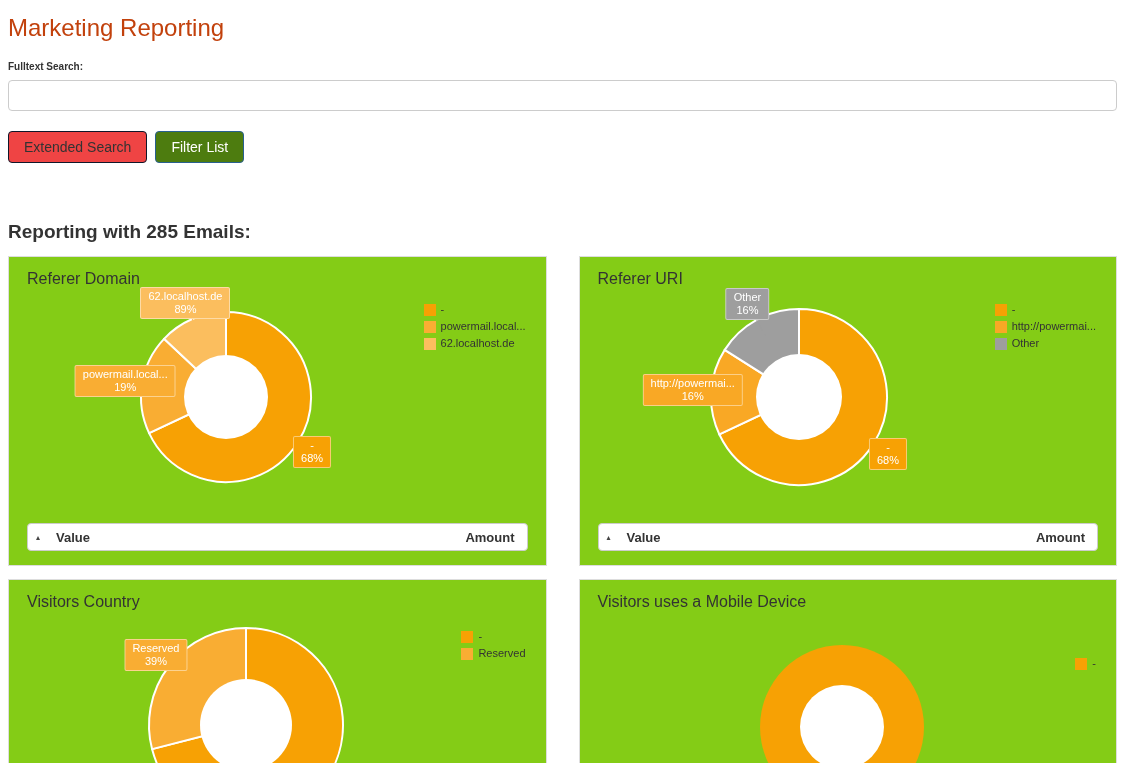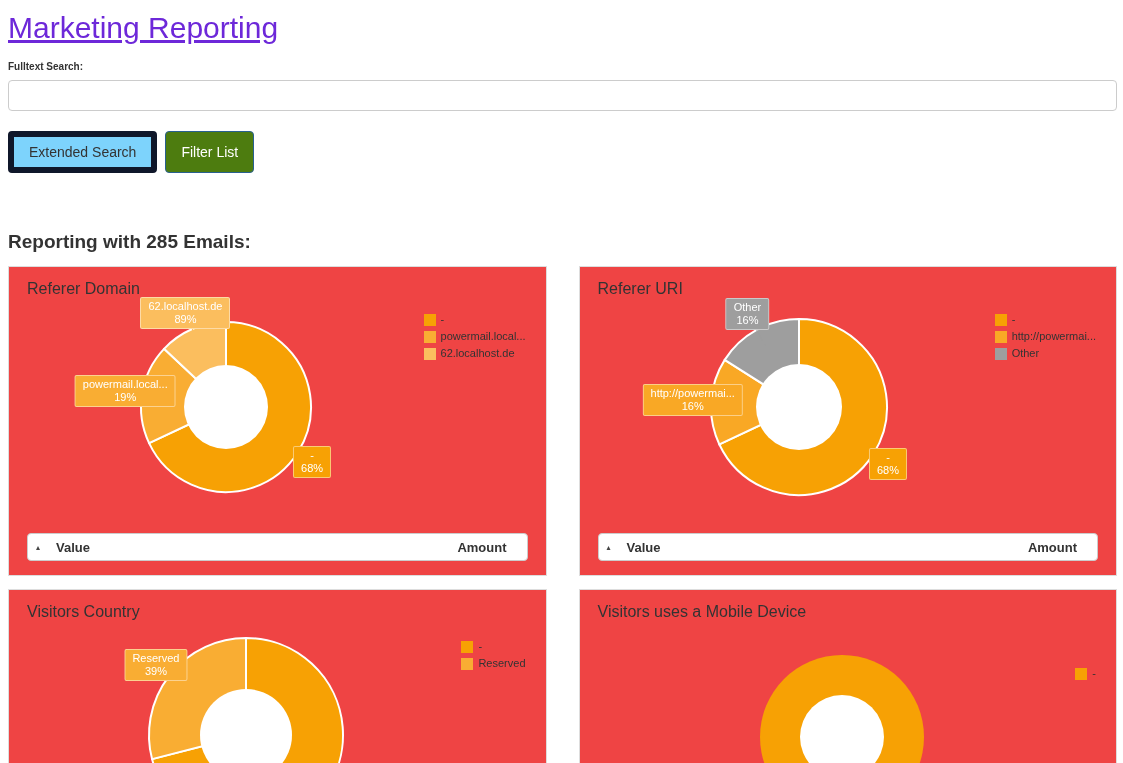--- a/index.html
+++ b/index.html
@@ -5,52 +5,51 @@
   * { box-sizing: border-box; margin: 0; padding: 0; }
   html, body { background: #fff; }
   body {
     width: 1123px; height: 763px; overflow: hidden;
     font-family: "Liberation Sans", sans-serif;
     color: #333;
   }
   .page { padding: 10px 6px 0 8px; }
 
   h1.page-title {
-    font-size: 30px; font-weight: 500; color: #6d28d9;
+    font-size: 24px; font-weight: 500; color: #c2410c;
     line-height: 36px;
-    text-decoration: underline;
   }
   .search-label {
     margin-top: 15px; font-size: 10px; font-weight: bold; color: #333;
   }
   .search-input {
     margin-top: 8px; width: 100%; height: 31px;
     border: 1px solid #ccc; border-radius: 4px;
     padding: 0 10px; font-size: 14px; color: #333; outline: none;
     font-family: "Liberation Sans", sans-serif;
   }
   .button-row { margin-top: 20px; display: flex; gap: 8px; }
   .btn {
     font-family: "Liberation Sans", sans-serif;
     font-size: 14px; line-height: 18px; padding: 6px 15px;
     border-radius: 4px; cursor: pointer;
   }
-  .btn-default { background: #7dd3fc; border: 6px solid #0f172a; color: #333; }
+  .btn-default { background: #ef4444; border: 1px solid #0f172a; color: #333; }
   .btn-primary { background: #2e6da4; border: 1px solid #28608f; color: #fff; }
 
   .reporting-heading {
     margin: 58px 0 13px; font-size: 19px; font-weight: 700; color: #333;
   }
 
   .panel-grid {
     display: grid; grid-template-columns: 1fr 1fr;
     column-gap: 32px; row-gap: 13px; width: 1109px;
   }
   .panel {
-    border: 1px solid #ddd; background: #ef4444; height: 310px;
+    border: 1px solid #ddd; background: #84cc16; height: 310px;
     display: flex; flex-direction: column; overflow: hidden;
   }
   .panel-title {
     padding: 12px 18px 0; font-size: 16px; color: #333; line-height: 20px;
   }
   .chart-area { position: relative; flex: 1; margin-top: 2px; }
   .chart-area svg { position: absolute; left: 0; top: 0; overflow: visible; }
 
   .slice-label {
     position: absolute; transform: translate(-50%, -50%);
@@ -70,21 +69,21 @@
     margin-right: 5px; flex: 0 0 12px;
   }
 
   .panel-footer {
     margin: 0 18px 14px; height: 28px; background: #fff;
     border: 1px solid #ccc; border-radius: 4px;
     display: flex; align-items: center; font-size: 13px;
   }
   .sort-cell { width: 28px; padding-left: 8px; font-size: 8px; color: #444; cursor: pointer; }
   .value-cell { flex: 1; font-weight: bold; cursor: pointer; }
-  .amount-cell { width: 110px; text-align: right; padding-right: 20px; font-weight: bold; cursor: pointer; }
+  .amount-cell { width: 110px; text-align: right; padding-right: 12px; font-weight: bold; cursor: pointer; }
 </style>
 </head>
 <body>
 
 <div class="page">
 
   <h1 class="page-title">Marketing Reporting</h1>
 
   <div class="search-label">Fulltext Search:</div>
   <input class="search-input" type="text" value="" style="">

